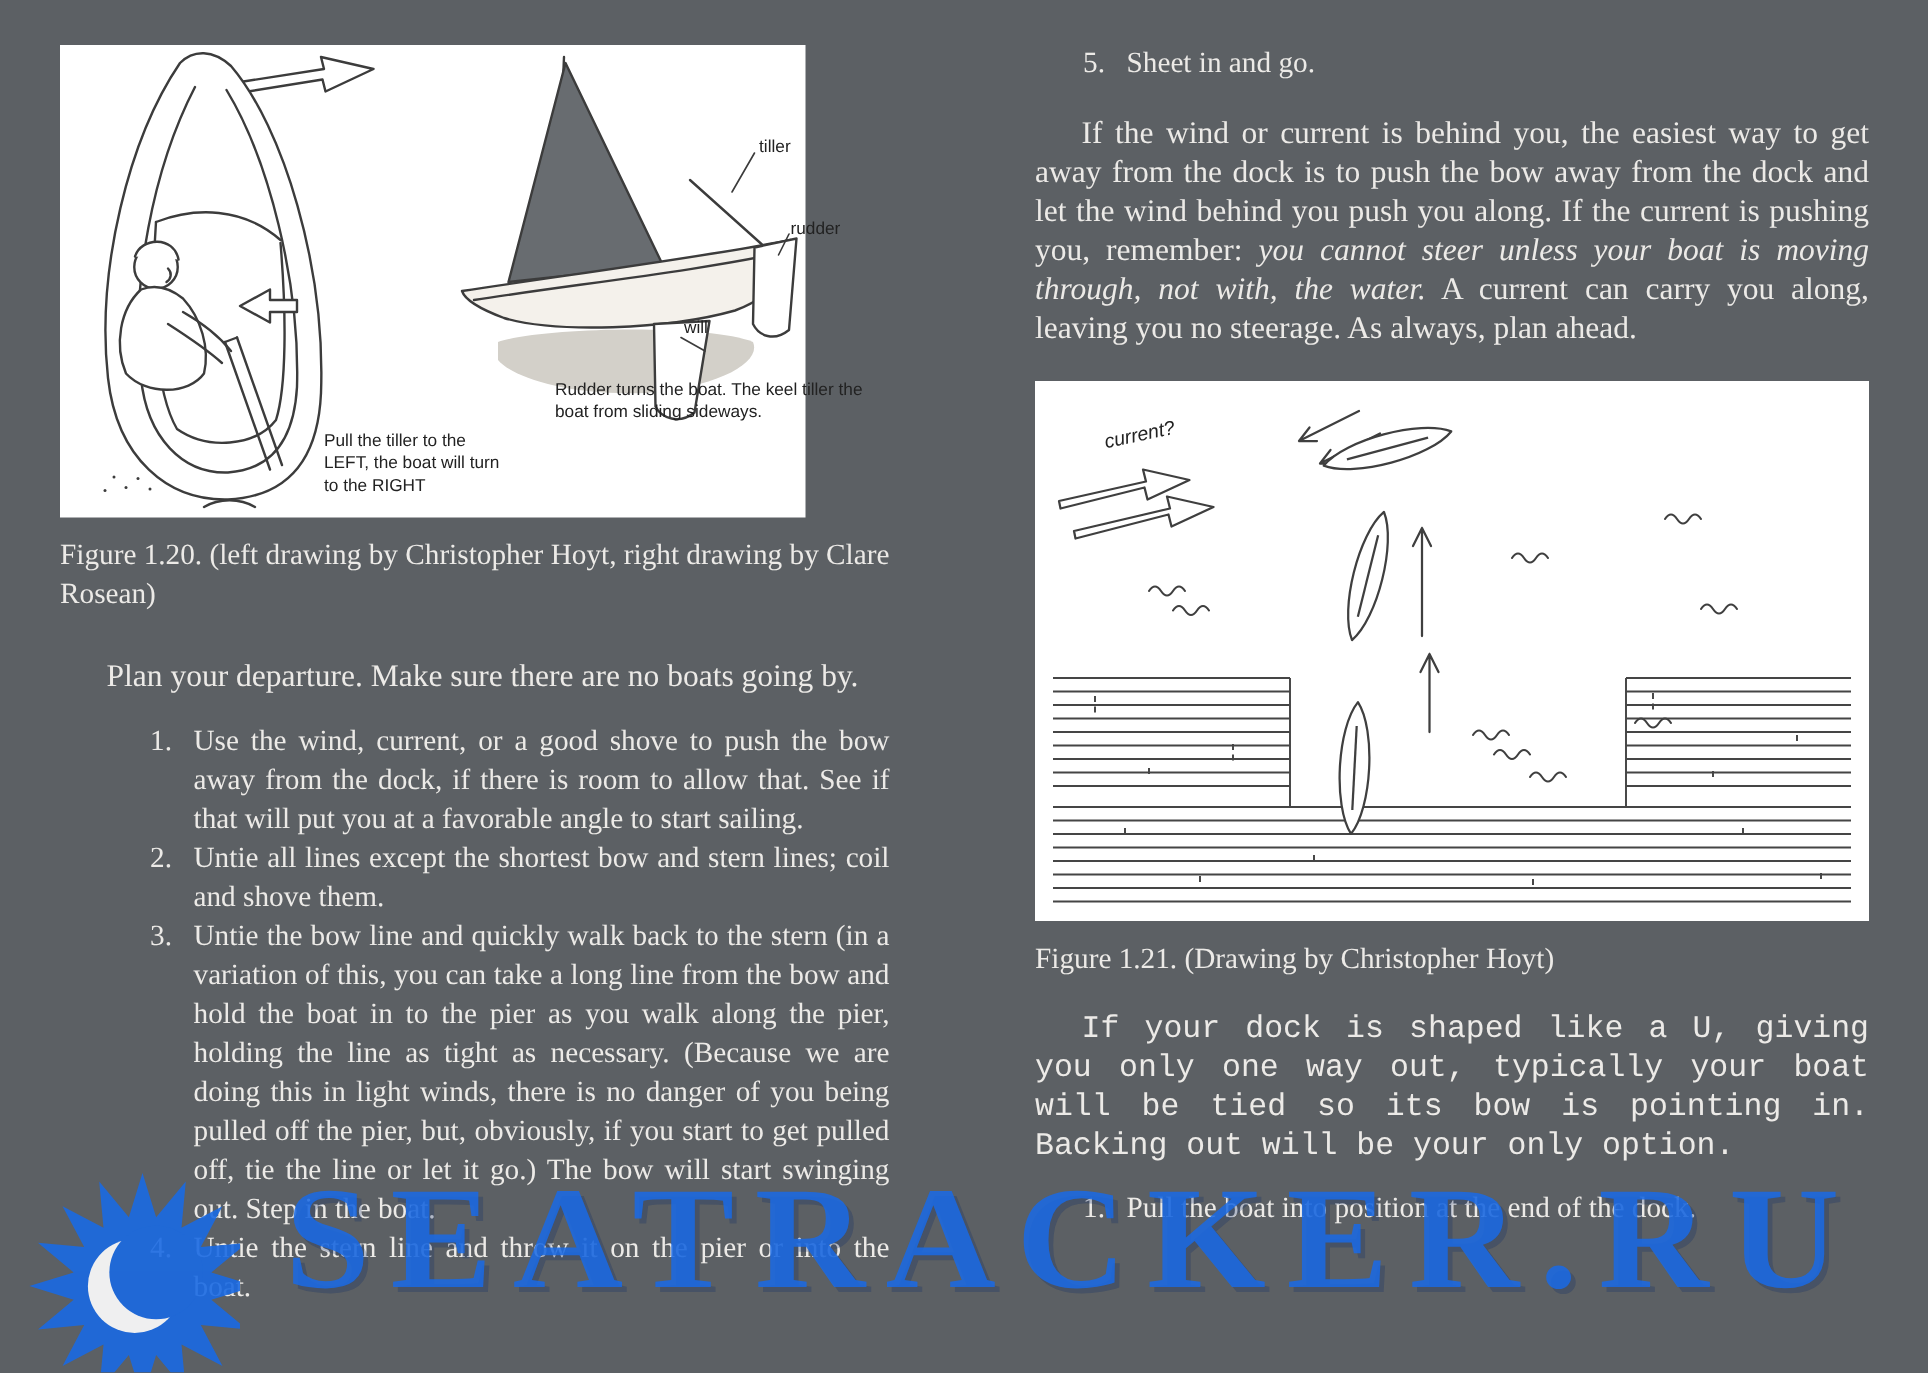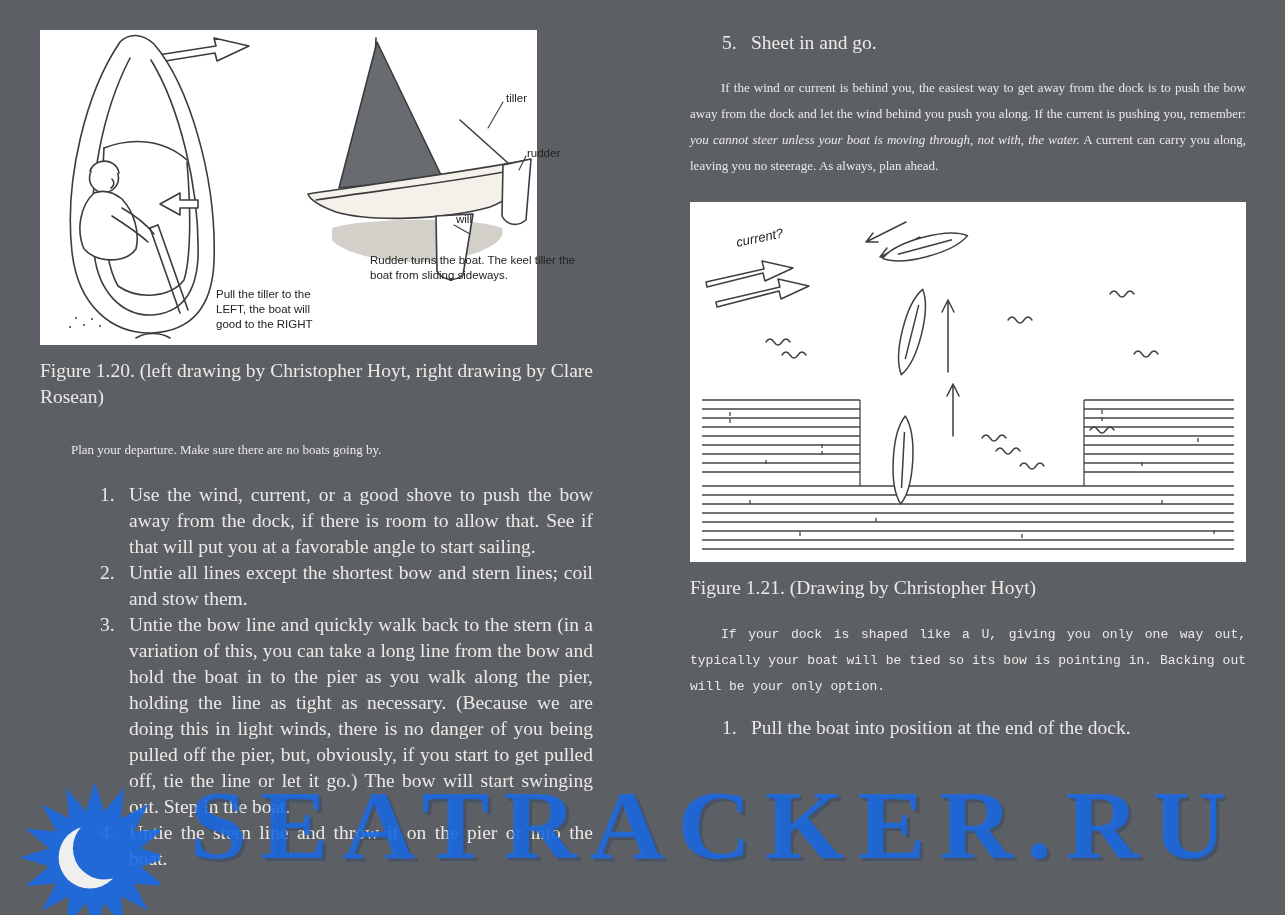--- a/index.html
+++ b/index.html
@@ -14,21 +14,21 @@
   .page { position:absolute; inset:0; }
   .col { position:absolute; top:30px; }
   .col.left  { left:40px;  width:553px; }
   .col.right { left:690px; width:556px; top:30px; }
 
   .figbox { background:#ffffff; position:relative; display:block; }
   .figbox.f120 { width:497px; height:315px; }
   .figbox.f121 { width:556px; height:360px; margin-top:23px; }
 
   .caption { font-size:19.5px; font-weight:400; line-height:26px; margin-top:13px; }
-  p.body { font-size:13px; line-height:26px; text-align:justify; }
+  p.body { font-size:21px; line-height:26px; text-align:justify; }
   .indent { text-indent:31px; }
   .para-departure { margin-top:27px; }
   .para-wind { margin-top:19px; }
   .para-udock { margin-top:21px;font-family:Liberation Mono, monospace; }
   .para-noengine { margin-top:5px; }
 
   .steps { margin-top:19px; padding-left:60px; }
   .steps.r { margin-top:0; padding-left:32px; }
   .steps.r.last { margin-top:15px; }
   .li { display:flex; font-size:19.5px; line-height:26px; }
@@ -107,35 +107,35 @@
             <path d="M463,72 L448,98"></path>
             <path d="M486,126 L479,140"></path>
             <path d="M414,195 L430,204"></path>
           </g>
         </g>
       </svg>
       <div class="fig-label" style="left:466px;top:61px">tiller</div>
       <div class="fig-label" style="left:487px;top:116px">rudder</div>
       <div class="fig-label" style="left:416px;top:182px">will</div>
       <div class="fig-label" style="left:330px;top:223px;width:218px">Rudder turns the boat. The keel tiller the boat from sliding sideways.</div>
-      <div class="fig-label" style="left:176px;top:257px;width:118px">Pull the tiller to the LEFT, the boat will good to the RIGHT</div>
+      <div class="fig-label" style="left:176px;top:257px;width:118px">Pull the tiller to the LEFT, the boat will turn to the RIGHT</div>
     </figure>
 
     <p class="caption">Figure 1.20. (left drawing by Christopher Hoyt, right drawing by Clare Rosean)</p>
 
     <p class="body indent para-departure">Plan your departure. Make sure there are no boats going by.</p>
 
     <div class="steps">
       <div class="li">
         <span class="num">1.</span>
         <span class="txt">Use the wind, current, or a good shove to push the bow away from the dock, if there is room to allow that. See if that will put you at a favorable angle to start sailing.</span>
       </div>
       <div class="li">
         <span class="num">2.</span>
-        <span class="txt">Untie all lines except the shortest bow and stern lines; coil and stow them.</span>
+        <span class="txt">Untie all lines except the shortest bow and stern lines; coil and shove them.</span>
       </div>
       <div class="li">
         <span class="num">3.</span>
         <span class="txt">Untie the bow line and quickly walk back to the stern (in a variation of this, you can take a long line from the bow and hold the boat in to the pier as you walk along the pier, holding the line as tight as necessary. (Because we are doing this in light winds, there is no danger of you being pulled off the pier, but, obviously, if you start to get pulled off, tie the line or let it go.) The bow will start swinging out. Step in the boat.</span>
       </div>
       <div class="li">
         <span class="num">4.</span>
         <span class="txt">Untie the stern line and throw it on the pier or into the boat.</span>
       </div>
     </div>

